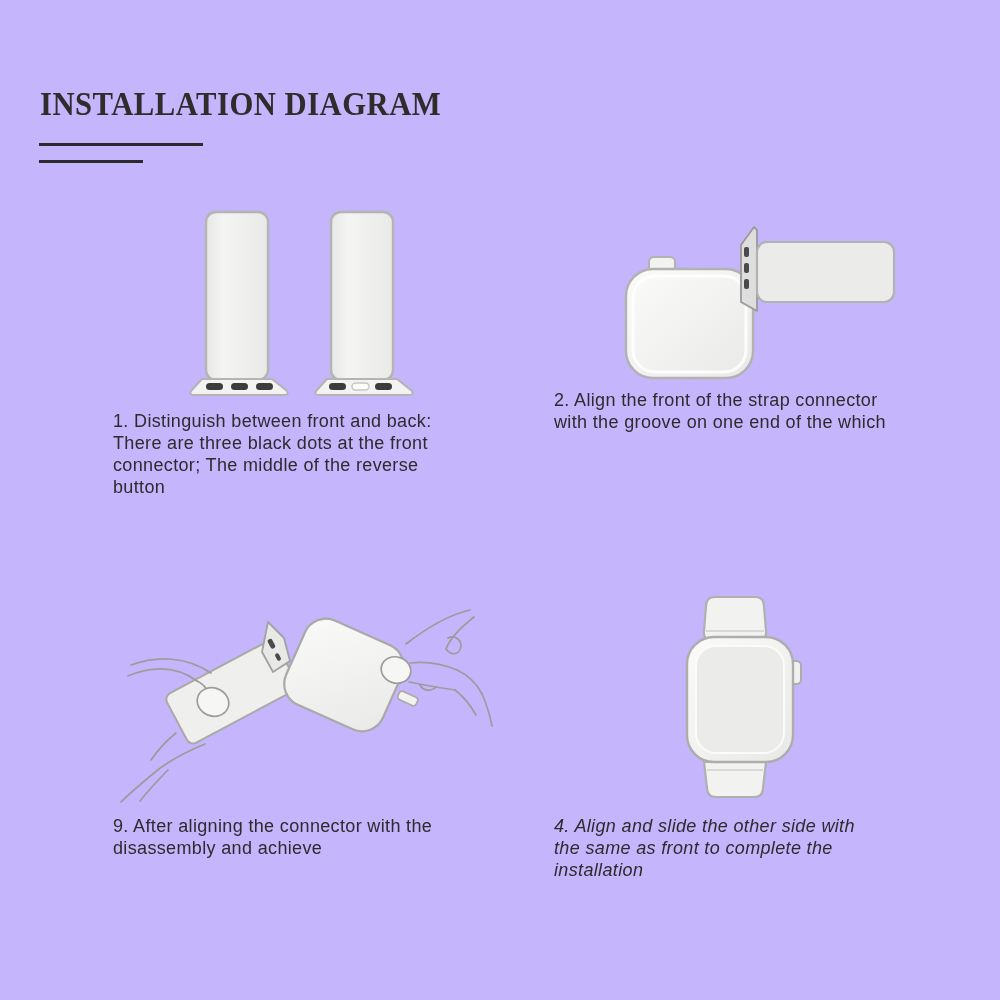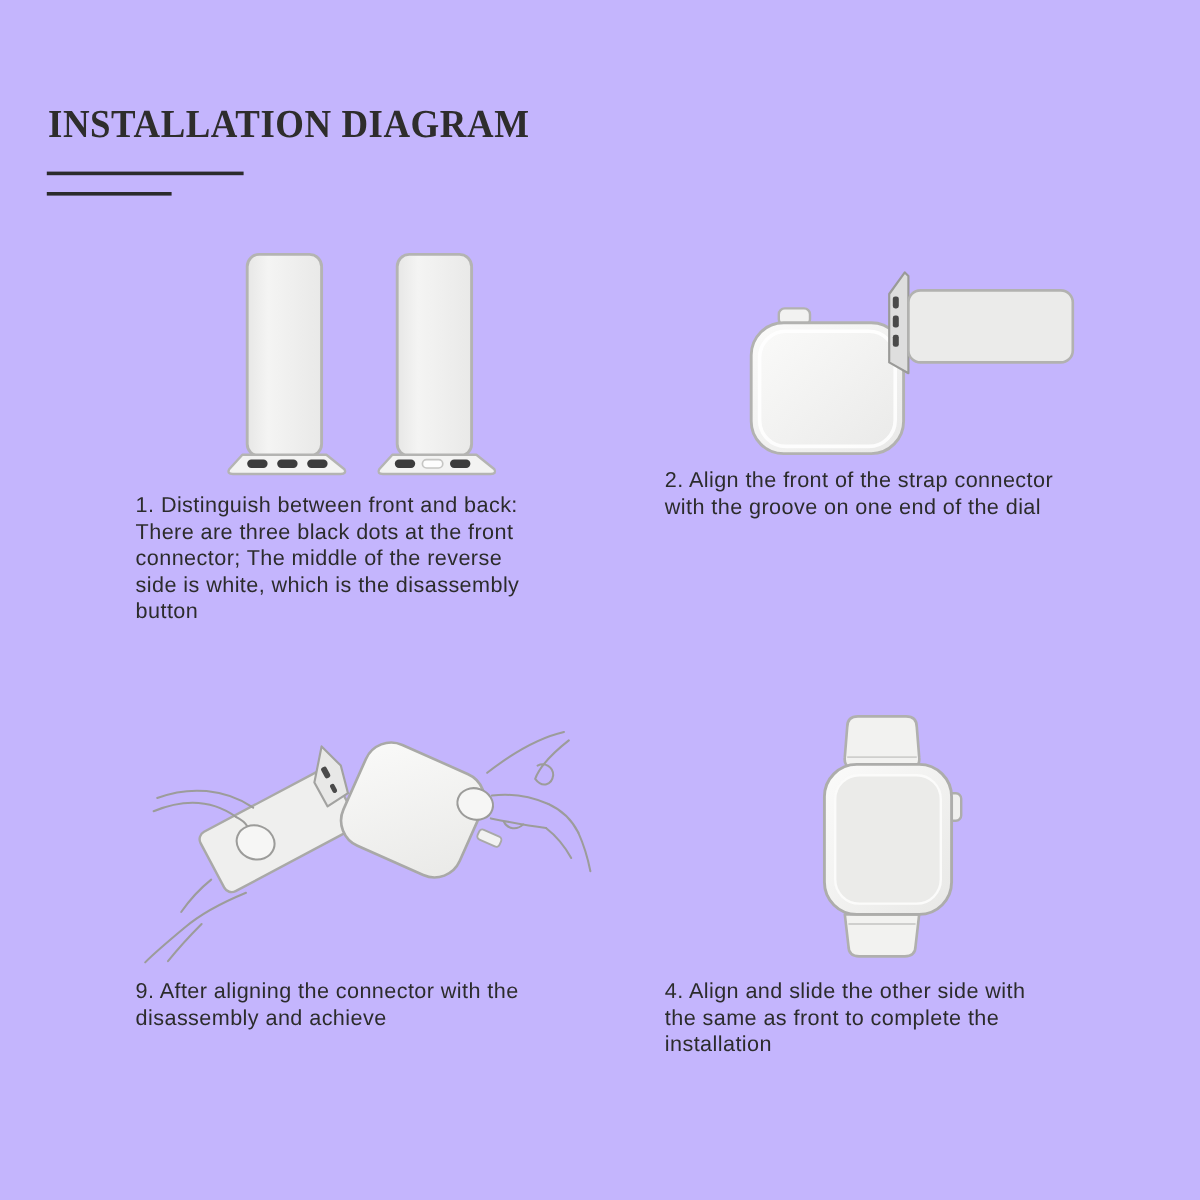--- a/index.html
+++ b/index.html
@@ -17,21 +17,21 @@
   .rule.r1{top:143px;width:164px;}
   .rule.r2{top:160px;width:104px;}
   .step-text{
     position:absolute;font-size:18px;line-height:22px;letter-spacing:.35px;
     color:#2c2c2c;white-space:nowrap;
   }
   .step-text div{white-space:nowrap;}
   #t1{left:113px;top:410px;}
   #t2{left:554px;top:389px;}
   #t3{left:113px;top:815px;}
-  #t4{left:554px;top:815px;}
+  #t4{left:554px;top:815px;font-style:italic;}
   svg{position:absolute;overflow:visible;}
   .ln{fill:none;stroke:#9c9c9a;stroke-width:1.7;stroke-linecap:round;}
 </style>
 </head>
 <body>
 
 <div id="page">
 
   <div class="title">INSTALLATION DIAGRAM</div>
   <div class="rule r1"></div>
@@ -141,27 +141,26 @@
     <path d="M707 770 L763 770" stroke="#cfcfcd" stroke-width="1.5" fill="none"></path>
     <rect x="789" y="661" width="12" height="23" rx="4.5" fill="#f0f0ee" stroke="#adadab" stroke-width="2"></rect>
     <rect x="687" y="637" width="106" height="125" rx="27" fill="url(#g-watch4)" stroke="#adadab" stroke-width="2.4"></rect>
     <rect x="696" y="646" width="88" height="107" rx="20" fill="#ebebe9" stroke="#fbfbfa" stroke-width="2"></rect>
   </svg>
 
   <div class="step-text" id="t1">
     <div>1. Distinguish between front and back:</div>
     <div>There are three black dots at the front</div>
     <div>connector; The middle of the reverse</div>
-    <div>side is white, which is the disassembly</div>
     <div>button</div>
   </div>
 
   <div class="step-text" id="t2">
     <div>2. Align the front of the strap connector</div>
-    <div>with the groove on one end of the dial</div>
+    <div>with the groove on one end of the which</div>
   </div>
 
   <div class="step-text" id="t3">
     <div>9. After aligning the connector with the</div>
     <div>disassembly and achieve</div>
   </div>
 
   <div class="step-text" id="t4">
     <div>4. Align and slide the other side with</div>
     <div>the same as front to complete the</div>

